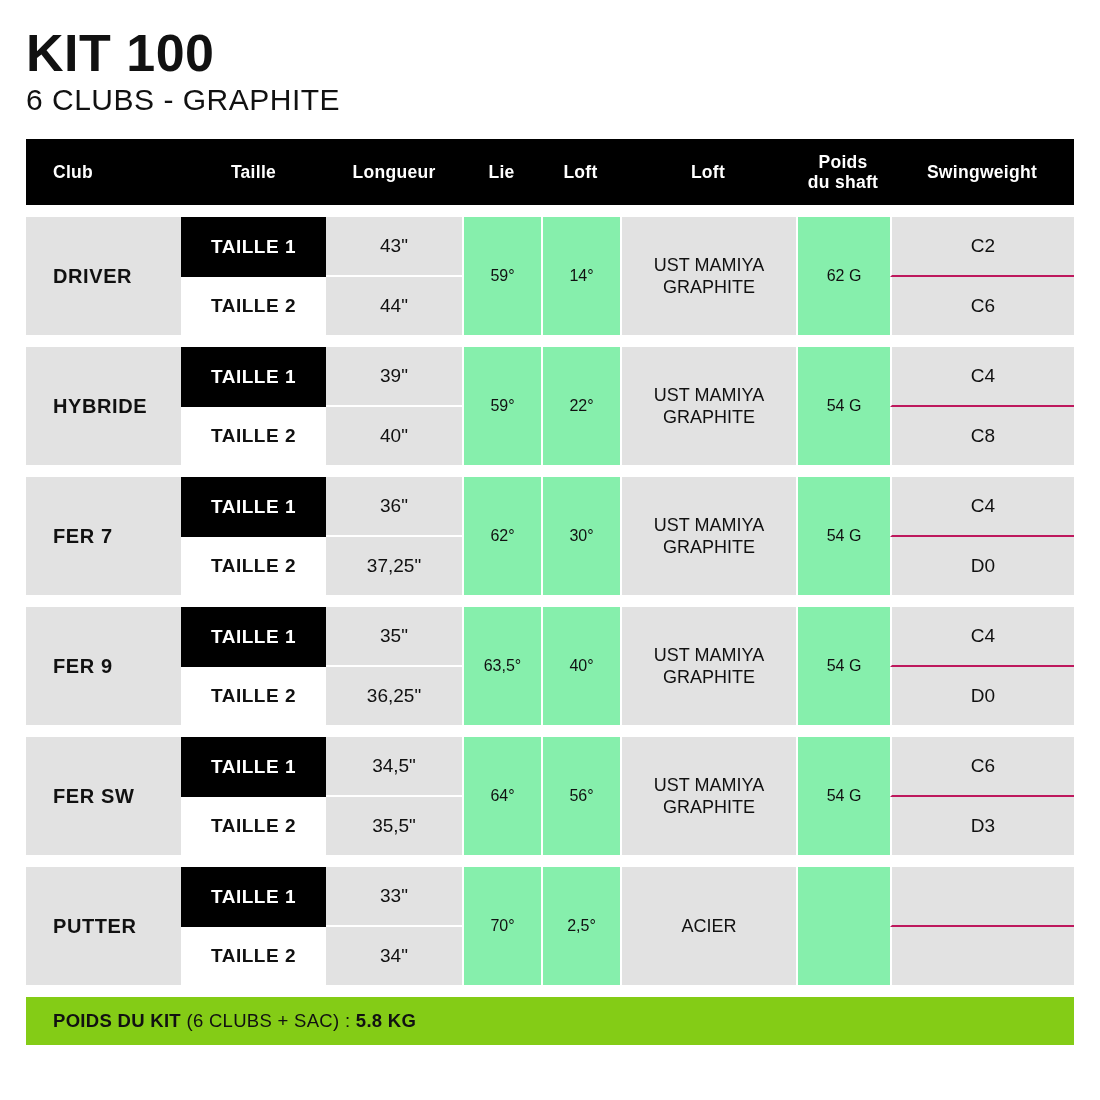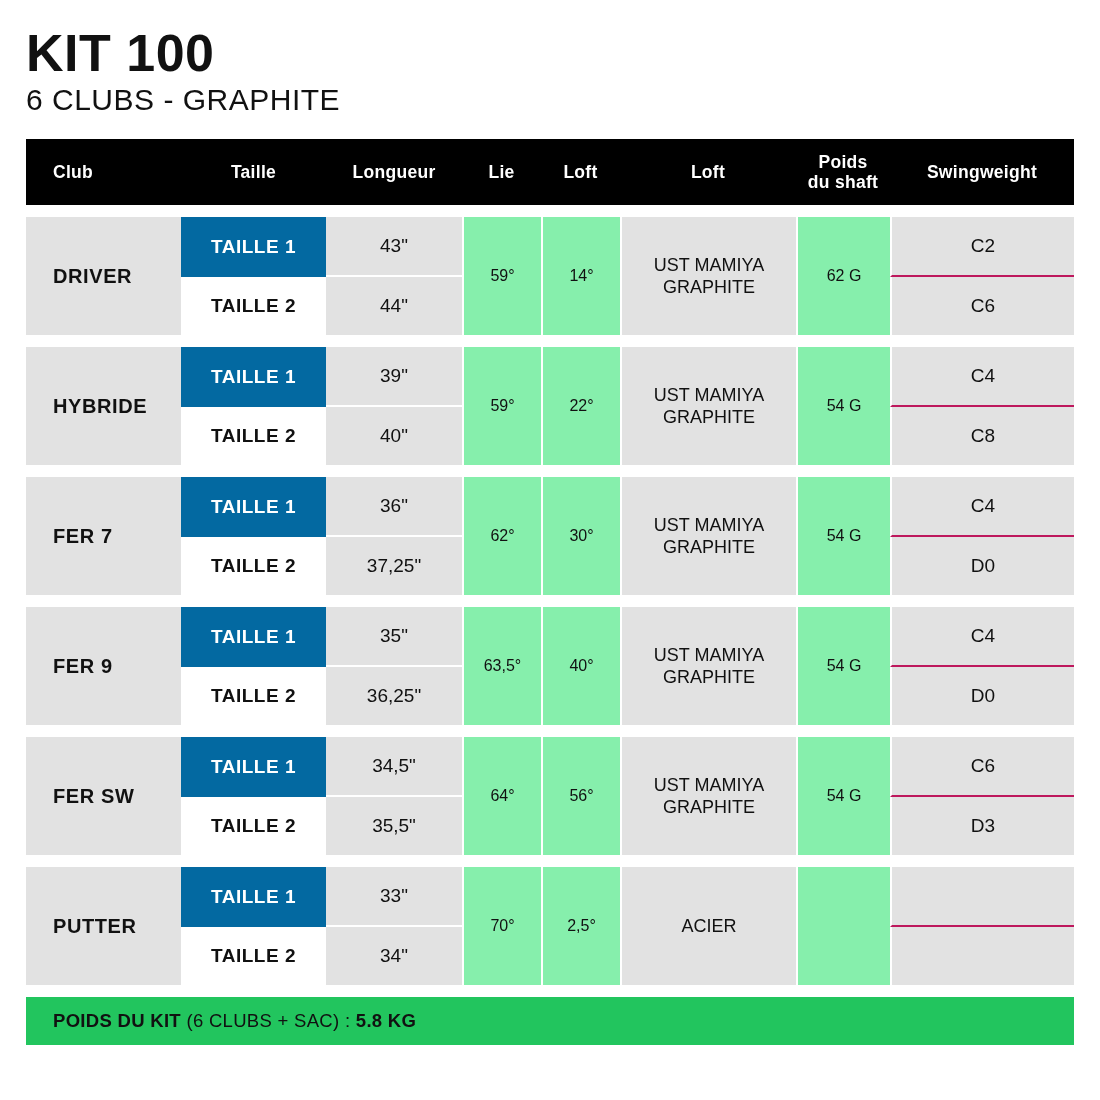--- a/index.html
+++ b/index.html
@@ -101,21 +101,21 @@
 
   .size {
     vertical-align: middle;
     text-align: center;
     font-size: 19px;
     font-weight: bold;
     letter-spacing: 0.5px;
     padding: 18px 0;
   }
   .size.t1 {
-    background: #0369a1;
+    background: #000000;
     color: #ffffff;
     margin-top: 34px;
   }
   .size.t2 {
     background: #ffffff;
     color: #111111;
   }
 
   .len {
     background: #e2e2e2;
@@ -142,21 +142,21 @@
   .empty {
     background: #e2e2e2;
   }
 
   
   .sep-left { border-left: 2px solid #ffffff; }
 
   
   .footer {
     width: 1048px;
-    background: #22c55e;
+    background: #84cc16;
     margin-top: 12px;
     padding: 13px 0 13px 27px;
     box-sizing: border-box;
     font-size: 18.5px;
     letter-spacing: 0.3px;
   }
   .footer b { font-weight: bold; }
   .footer .lbl { font-weight: bold; }
   .footer .mid { font-weight: normal; }
 </style>

